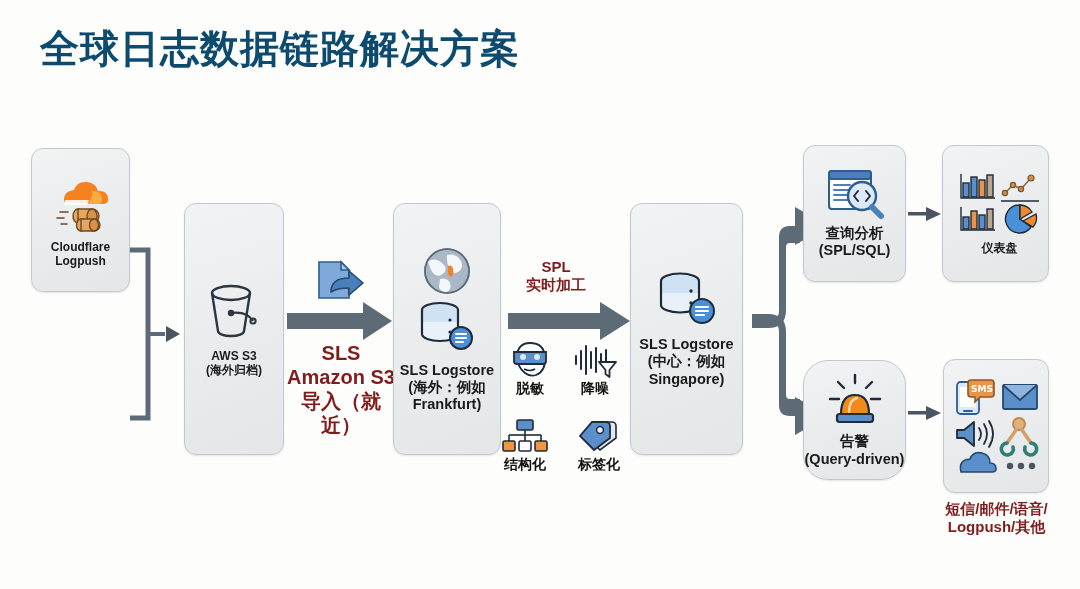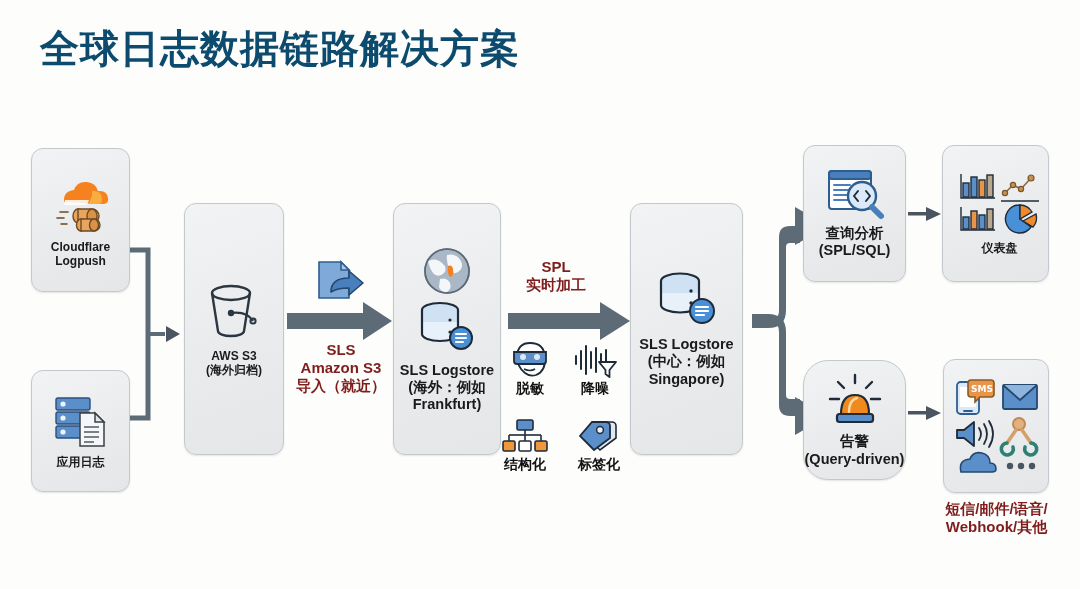--- a/index.html
+++ b/index.html
@@ -108,43 +108,20 @@
           <path d="M12 40 h8"></path>
             <path d="M9 46 h7"></path>
             <path d="M13 52 h6"></path>
         </g>
       </svg>
     </div>
     <div class="cap cap15" style="margin-top:6px;">Cloudflare
 Logpush</div>
   </div>
 
-  <div class="node" style="left:31px;top:370px;width:99px;height:122px;">
-    <div class="icon-wrap">
-      <svg width="62" height="56" viewBox="0 0 62 56">
-        <g stroke="#2b4f7d" stroke-width="1.4">
-          <rect x="6" y="5" width="34" height="12" rx="2" fill="#5b8fc9"></rect>
-          <rect x="6" y="19" width="34" height="12" rx="2" fill="#5b8fc9"></rect>
-          <rect x="6" y="33" width="34" height="12" rx="2" fill="#5b8fc9"></rect>
-        </g>
-        <circle cx="13" cy="11" r="2.6" fill="#eef3fa"></circle>
-        <circle cx="13" cy="25" r="2.6" fill="#eef3fa"></circle>
-        <circle cx="13" cy="39" r="2.6" fill="#eef3fa"></circle>
-        <path d="M30 20 h15 l9 9 v24 h-24z" fill="#f3f6fa" stroke="#3f3f3f" stroke-width="1.5"></path>
-        <path d="M45 20 v9 h9z" fill="#dde6f0" stroke="#3f3f3f" stroke-width="1.5"></path>
-        <g stroke="#3f3f3f" stroke-width="1.3">
-          <path d="M34 34 h15"></path>
-            <path d="M34 39 h15"></path>
-            <path d="M34 44 h15"></path>
-            <path d="M34 49 h10"></path>
-        </g>
-      </svg>
-    </div>
-    <div class="cap cap15" style="margin-top:6px;">应用日志</div>
-  </div>
 
   <div class="node" style="left:176px;top:203px;width:100px;height:252px;margin-left:8px;">
     <div class="icon-wrap">
       <svg width="62" height="60" viewBox="0 0 62 60">
         <ellipse cx="28" cy="12" rx="19" ry="7" fill="none" stroke="#2b3642" stroke-width="2.4"></ellipse>
         <path d="M9 12 L15 50 a13 5 0 0 0 26 0 L47 12" fill="none" stroke="#2b3642" stroke-width="2.4"></path>
         <path d="M28 32 q16 -2 22 8" fill="none" stroke="#2b3642" stroke-width="2.2"></path>
         <circle cx="28" cy="32" r="3.2" fill="#2b3642"></circle>
         <circle cx="50" cy="40" r="2.6" fill="none" stroke="#2b3642" stroke-width="2"></circle>
       </svg>
@@ -153,21 +130,21 @@
 (海外归档)</div>
   </div>
 
   <div style="position:absolute;left:298px;top:258px;width:86px;">
     <svg width="56" height="44" viewBox="0 0 56 44" style="margin:0 auto;">
       <path d="M6 4 h22 l8 8 v28 H6z" fill="#7fa9d8" stroke="#2e5d8f" stroke-width="1.6"></path>
       <path d="M28 4 v8 h8z" fill="#a9c8e8" stroke="#2e5d8f" stroke-width="1.6"></path>
       <path d="M18 34 q0 -14 18 -14 v-7 l14 12 l-14 12 v-7 q-12 0 -18 4z" fill="#4a7fbd" stroke="#25486f" stroke-width="1.6" stroke-linejoin="round"></path>
     </svg>
   </div>
-  <div class="lbl" style="left:287px;top:341px;width:108px;font-size:15px;">SLS
+  <div class="lbl" style="left:287px;top:341px;width:108px;font-size:20px;">SLS
 Amazon S3
 导入（就近）</div>
 
   <div class="node" style="left:393px;top:203px;width:108px;height:252px;">
     <div class="icon-wrap" style="flex-direction:column;">
       <svg width="58" height="52" viewBox="0 0 58 52">
         <circle cx="29" cy="26" r="22" fill="#aab7c4" stroke="#5c6b7a" stroke-width="1.6"></circle>
         <path d="M10 16 q8 -4 14 2 q6 5 2 10 q-5 5 -10 1 q-4 -4 -6 -13z" fill="#f4f7fa"></path>
         <path d="M29 10 q9 -2 14 6 q3 7 -3 11 q-5 3 -8 -2 q-4 -7 -3 -15z" fill="#f4f7fa"></path>
         <path d="M22 34 q7 -2 10 4 q2 6 -3 9 q-6 1 -8 -5z" fill="#f4f7fa"></path>
@@ -399,15 +376,15 @@
 
         <g fill="#4a5560">
           <circle cx="59" cy="92" r="3.2"></circle>
             <circle cx="70" cy="92" r="3.2"></circle>
             <circle cx="81" cy="92" r="3.2"></circle>
         </g>
       </svg>
     </div>
   </div>
   <div class="lbl" style="left:924px;top:500px;width:145px;font-size:15px;">短信/邮件/语音/
-Webhook/其他</div>
+Logpush/其他</div>
 
 </div>
 
 </body></html>

